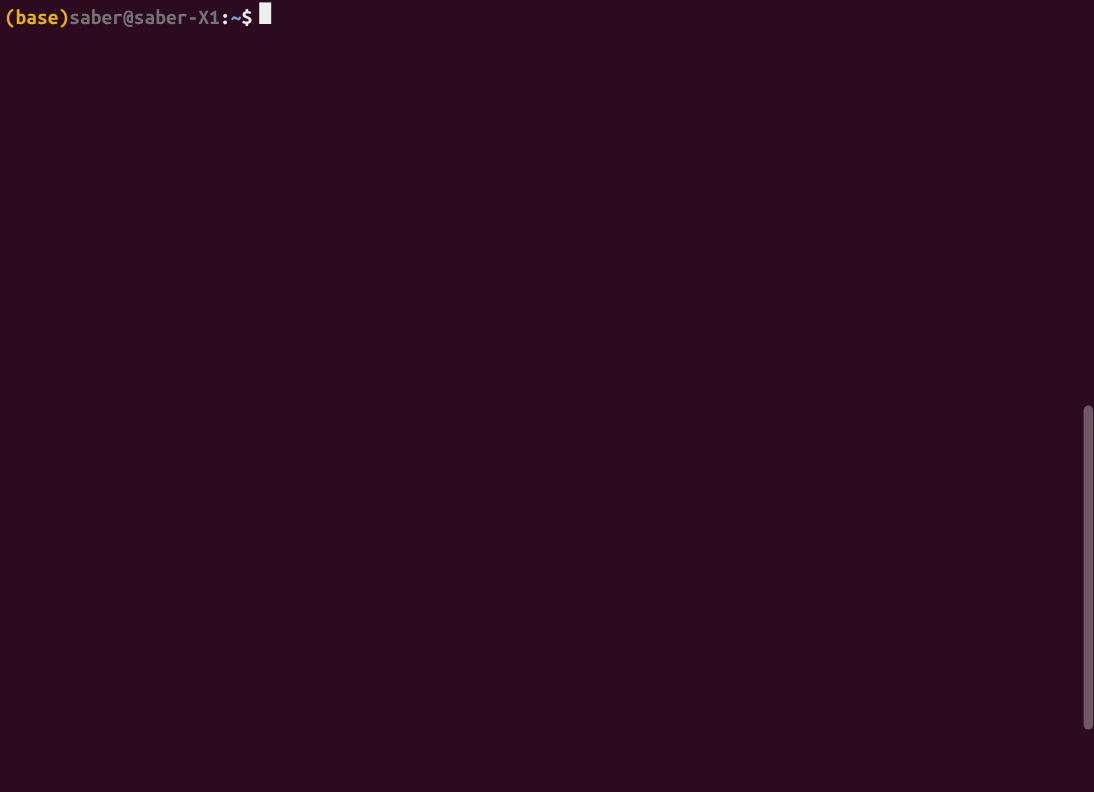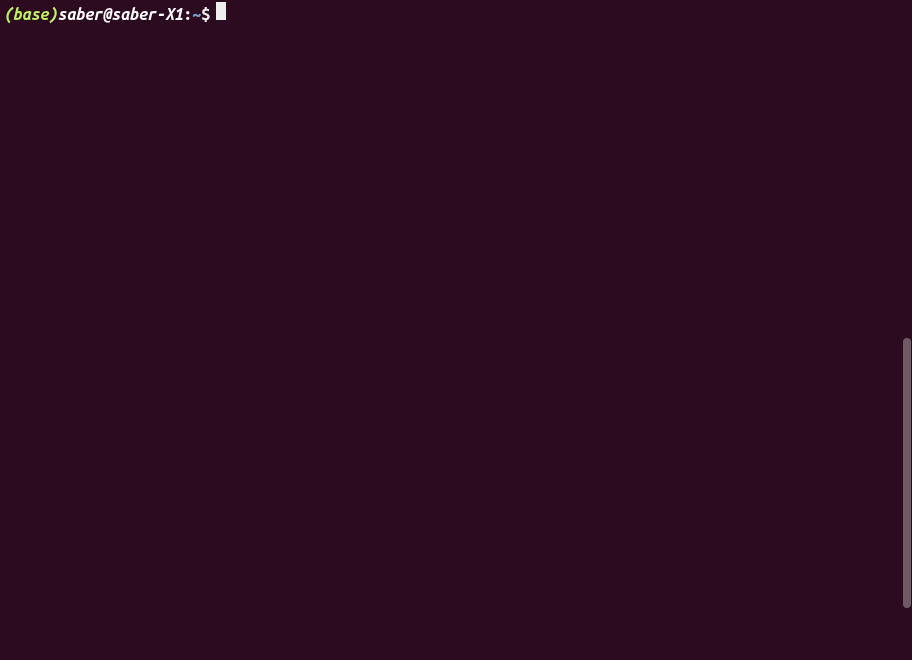--- a/index.html
+++ b/index.html
@@ -26,27 +26,25 @@
     }
     
     .prompt-line {
       display: flex;
       align-items: baseline;
       line-height: 1.3;
       font-weight: bold;
     }
     
     .prompt-env {
-      color: #bef264;
-      font-style: italic;
+      color: #eab308;
     }
     
     .prompt-user {
-      color: #ffffff;
-      font-style: italic;
+      color: #737373;
     }
     
     .prompt-colon {
       color: #eeeeec;
     }
     
     .prompt-path {
       color: #729fcf;
     }
     

